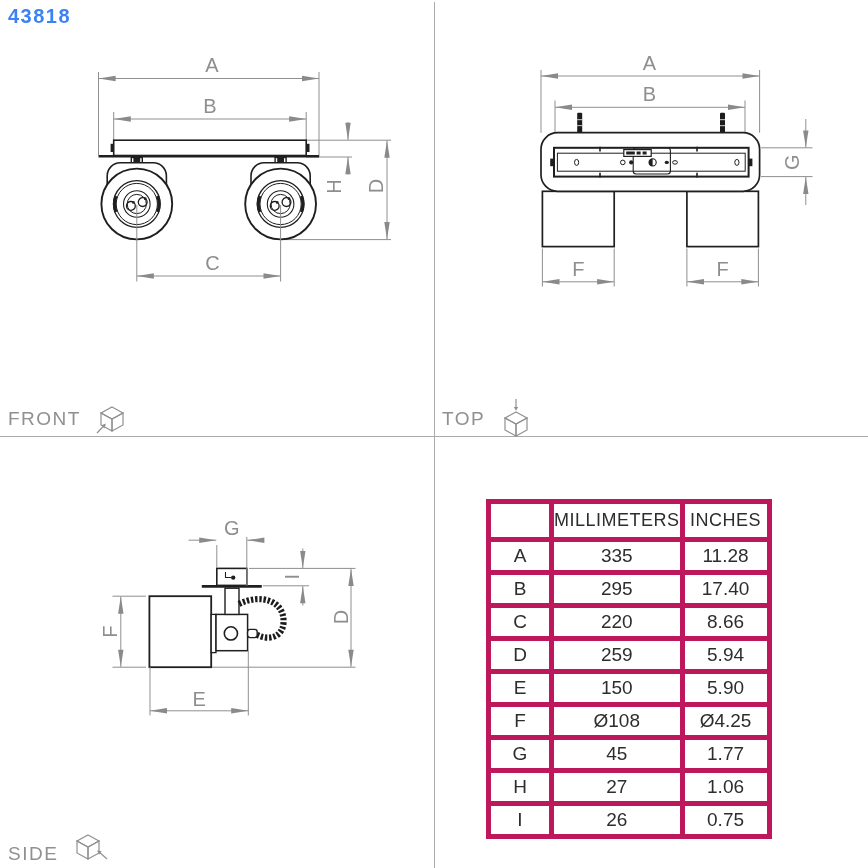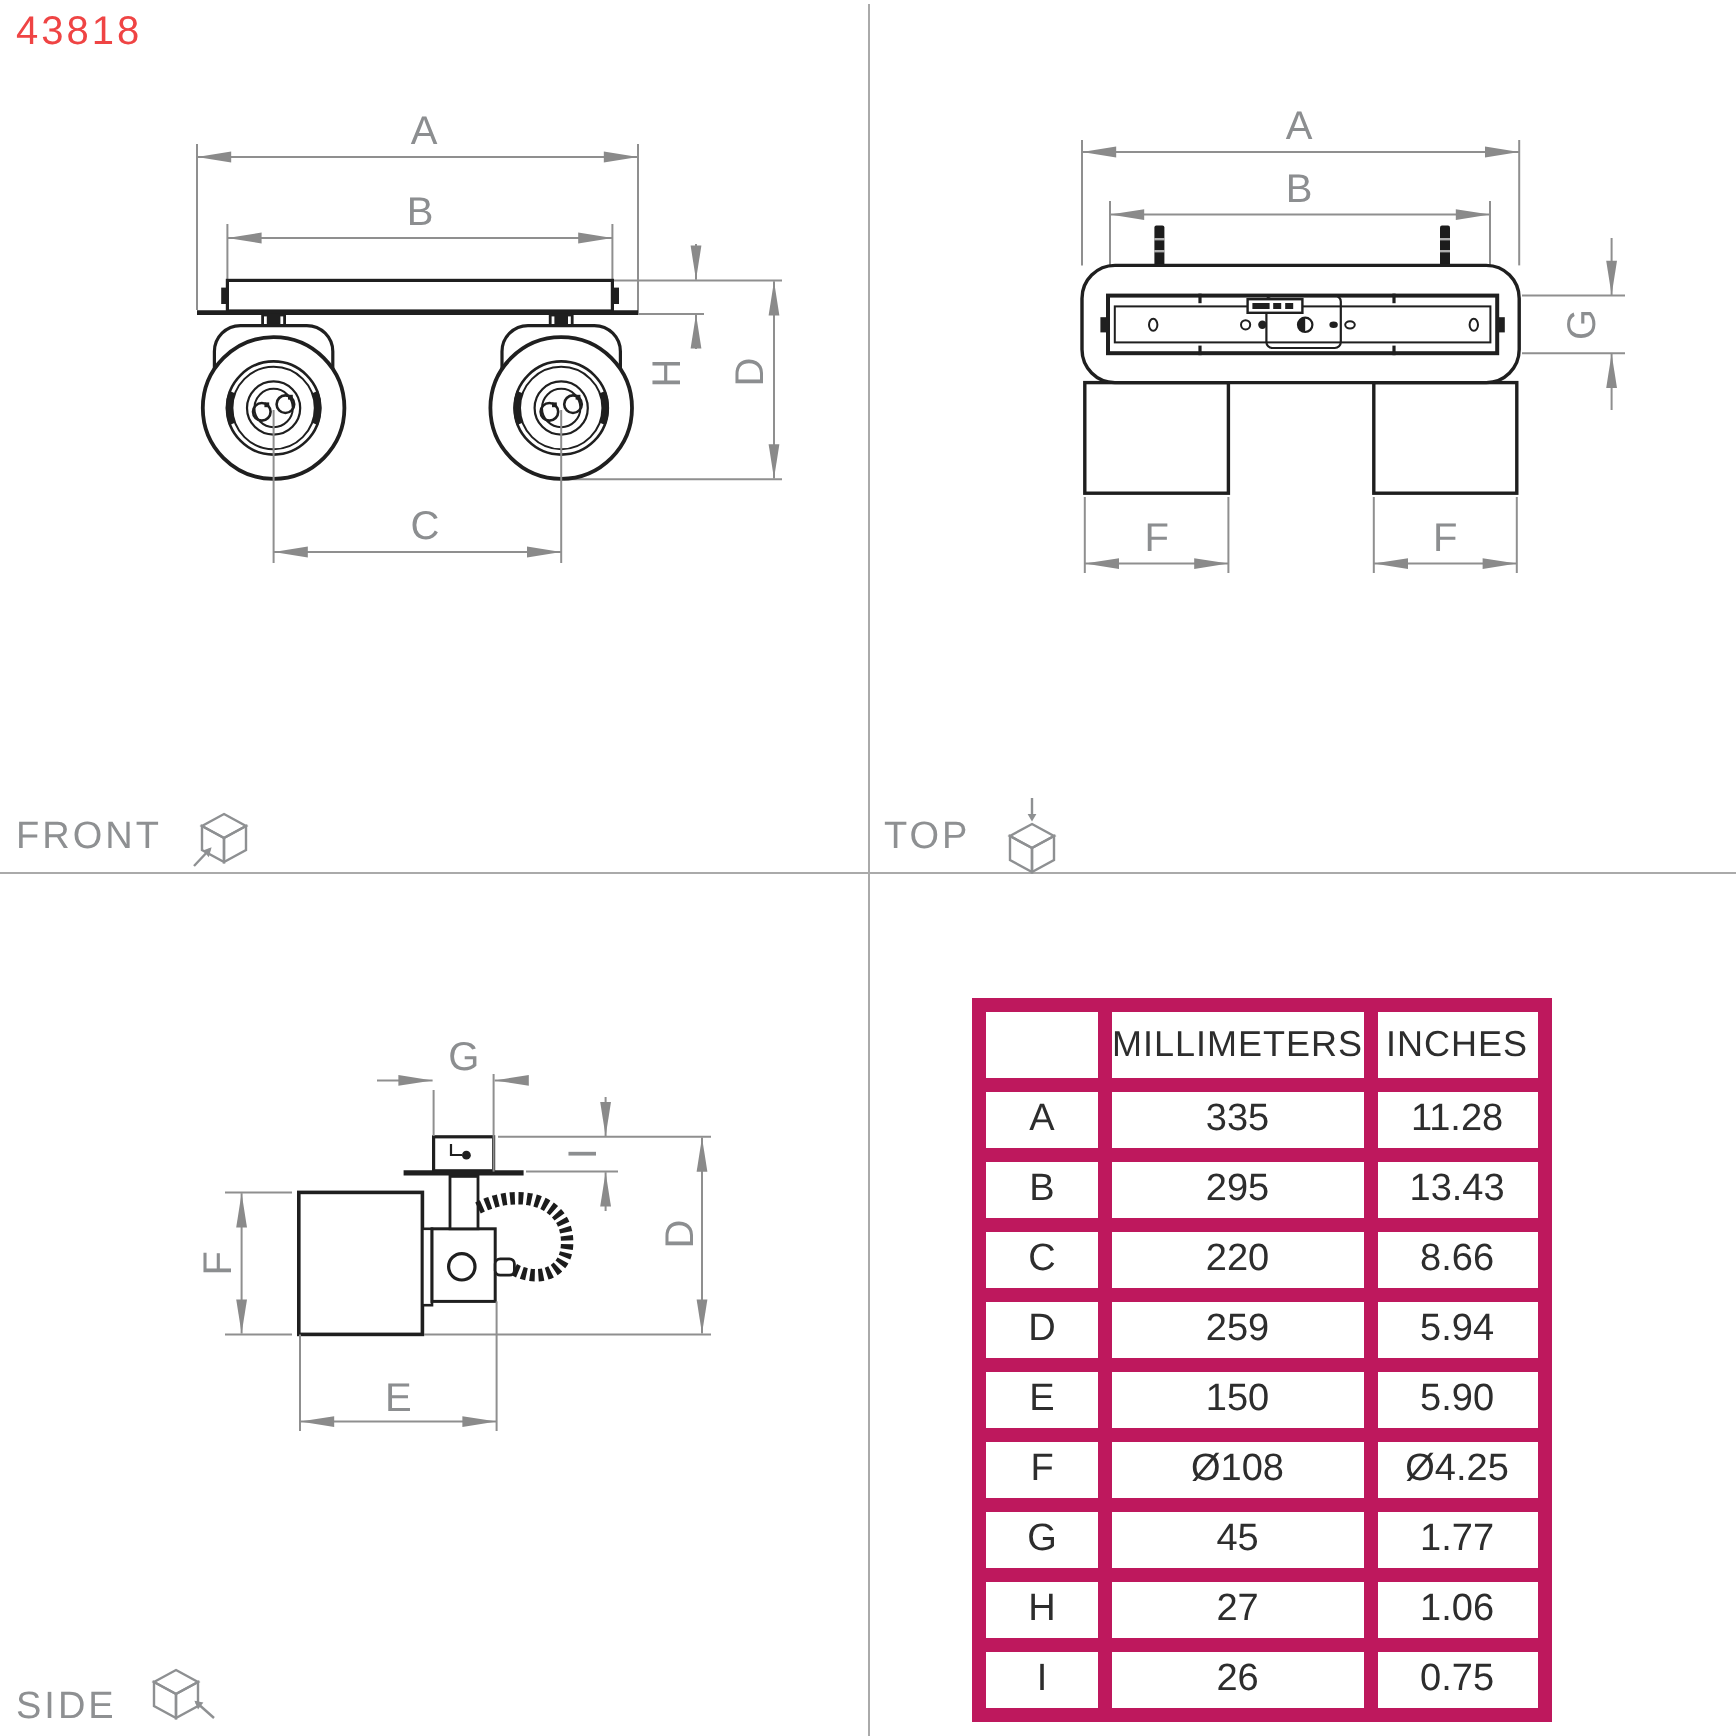--- a/index.html
+++ b/index.html
@@ -1,34 +1,34 @@
 <!DOCTYPE html>
 <html><head>
 <meta charset="utf-8">
 <style>
   html,body{margin:0;padding:0;background:#ffffff;}
   #stage{position:relative;width:868px;height:868px;background:#fff;overflow:hidden;
          font-family:"Liberation Sans","DejaVu Sans",sans-serif;}
   .divider{position:absolute;background:#aaaaaa;}
   #div-v{left:434px;top:2px;width:1px;height:866px;}
   #div-h{left:0;top:436px;width:868px;height:1px;}
-  .code{position:absolute;left:8px;top:5px;font-size:20px;color:#ef4444;letter-spacing:1.5px;}
+  .code{position:absolute;left:8px;top:5px;font-size:20px;color:#3b82f6;letter-spacing:1.5px;font-weight:bold;}
   .viewlabel{position:absolute;display:flex;align-items:center;gap:13px;height:34px;}
   .viewlabel span{font-size:19px;color:#8e9092;letter-spacing:1.5px;}
   #lbl-front{left:8px;top:402px;}
   #lbl-top{left:442px;top:402px;}
   #lbl-side{left:8px;top:831px;align-items:flex-end;}
   .vsvg{position:absolute;}
   #svg-front{left:0;top:0;}
   #svg-top{left:434px;top:0;}
   #svg-side{left:0;top:434px;}
   svg text{fill:#8c8e90;font-family:"Liberation Sans","DejaVu Sans",sans-serif;font-size:20px;}
   
   #dimtable{position:absolute;left:486px;top:499px;border-collapse:collapse;table-layout:fixed;}
-  #dimtable td,#dimtable th{border:7px solid #be185d;text-align:center;vertical-align:middle;
+  #dimtable td,#dimtable th{border:5px solid #be185d;text-align:center;vertical-align:middle;
        padding:0;color:#2d2d2d;font-weight:400;}
   #dimtable th{font-size:18px;height:33px;letter-spacing:0.5px;}
   #dimtable td{font-size:19px;height:28px;}
   .c-key{width:63px;} .c-mm{width:129px;} .c-in{width:87px;}
 </style>
 </head>
 <body>
 
 <div id="stage">
 
@@ -304,21 +304,21 @@
     </thead>
     <tbody>
       <tr>
         <td>A</td>
         <td>335</td>
         <td>11.28</td>
       </tr>
       <tr>
         <td>B</td>
         <td>295</td>
-        <td>13.43</td>
+        <td>17.40</td>
       </tr>
       <tr>
         <td>C</td>
         <td>220</td>
         <td>8.66</td>
       </tr>
       <tr>
         <td>D</td>
         <td>259</td>
         <td>5.94</td>

